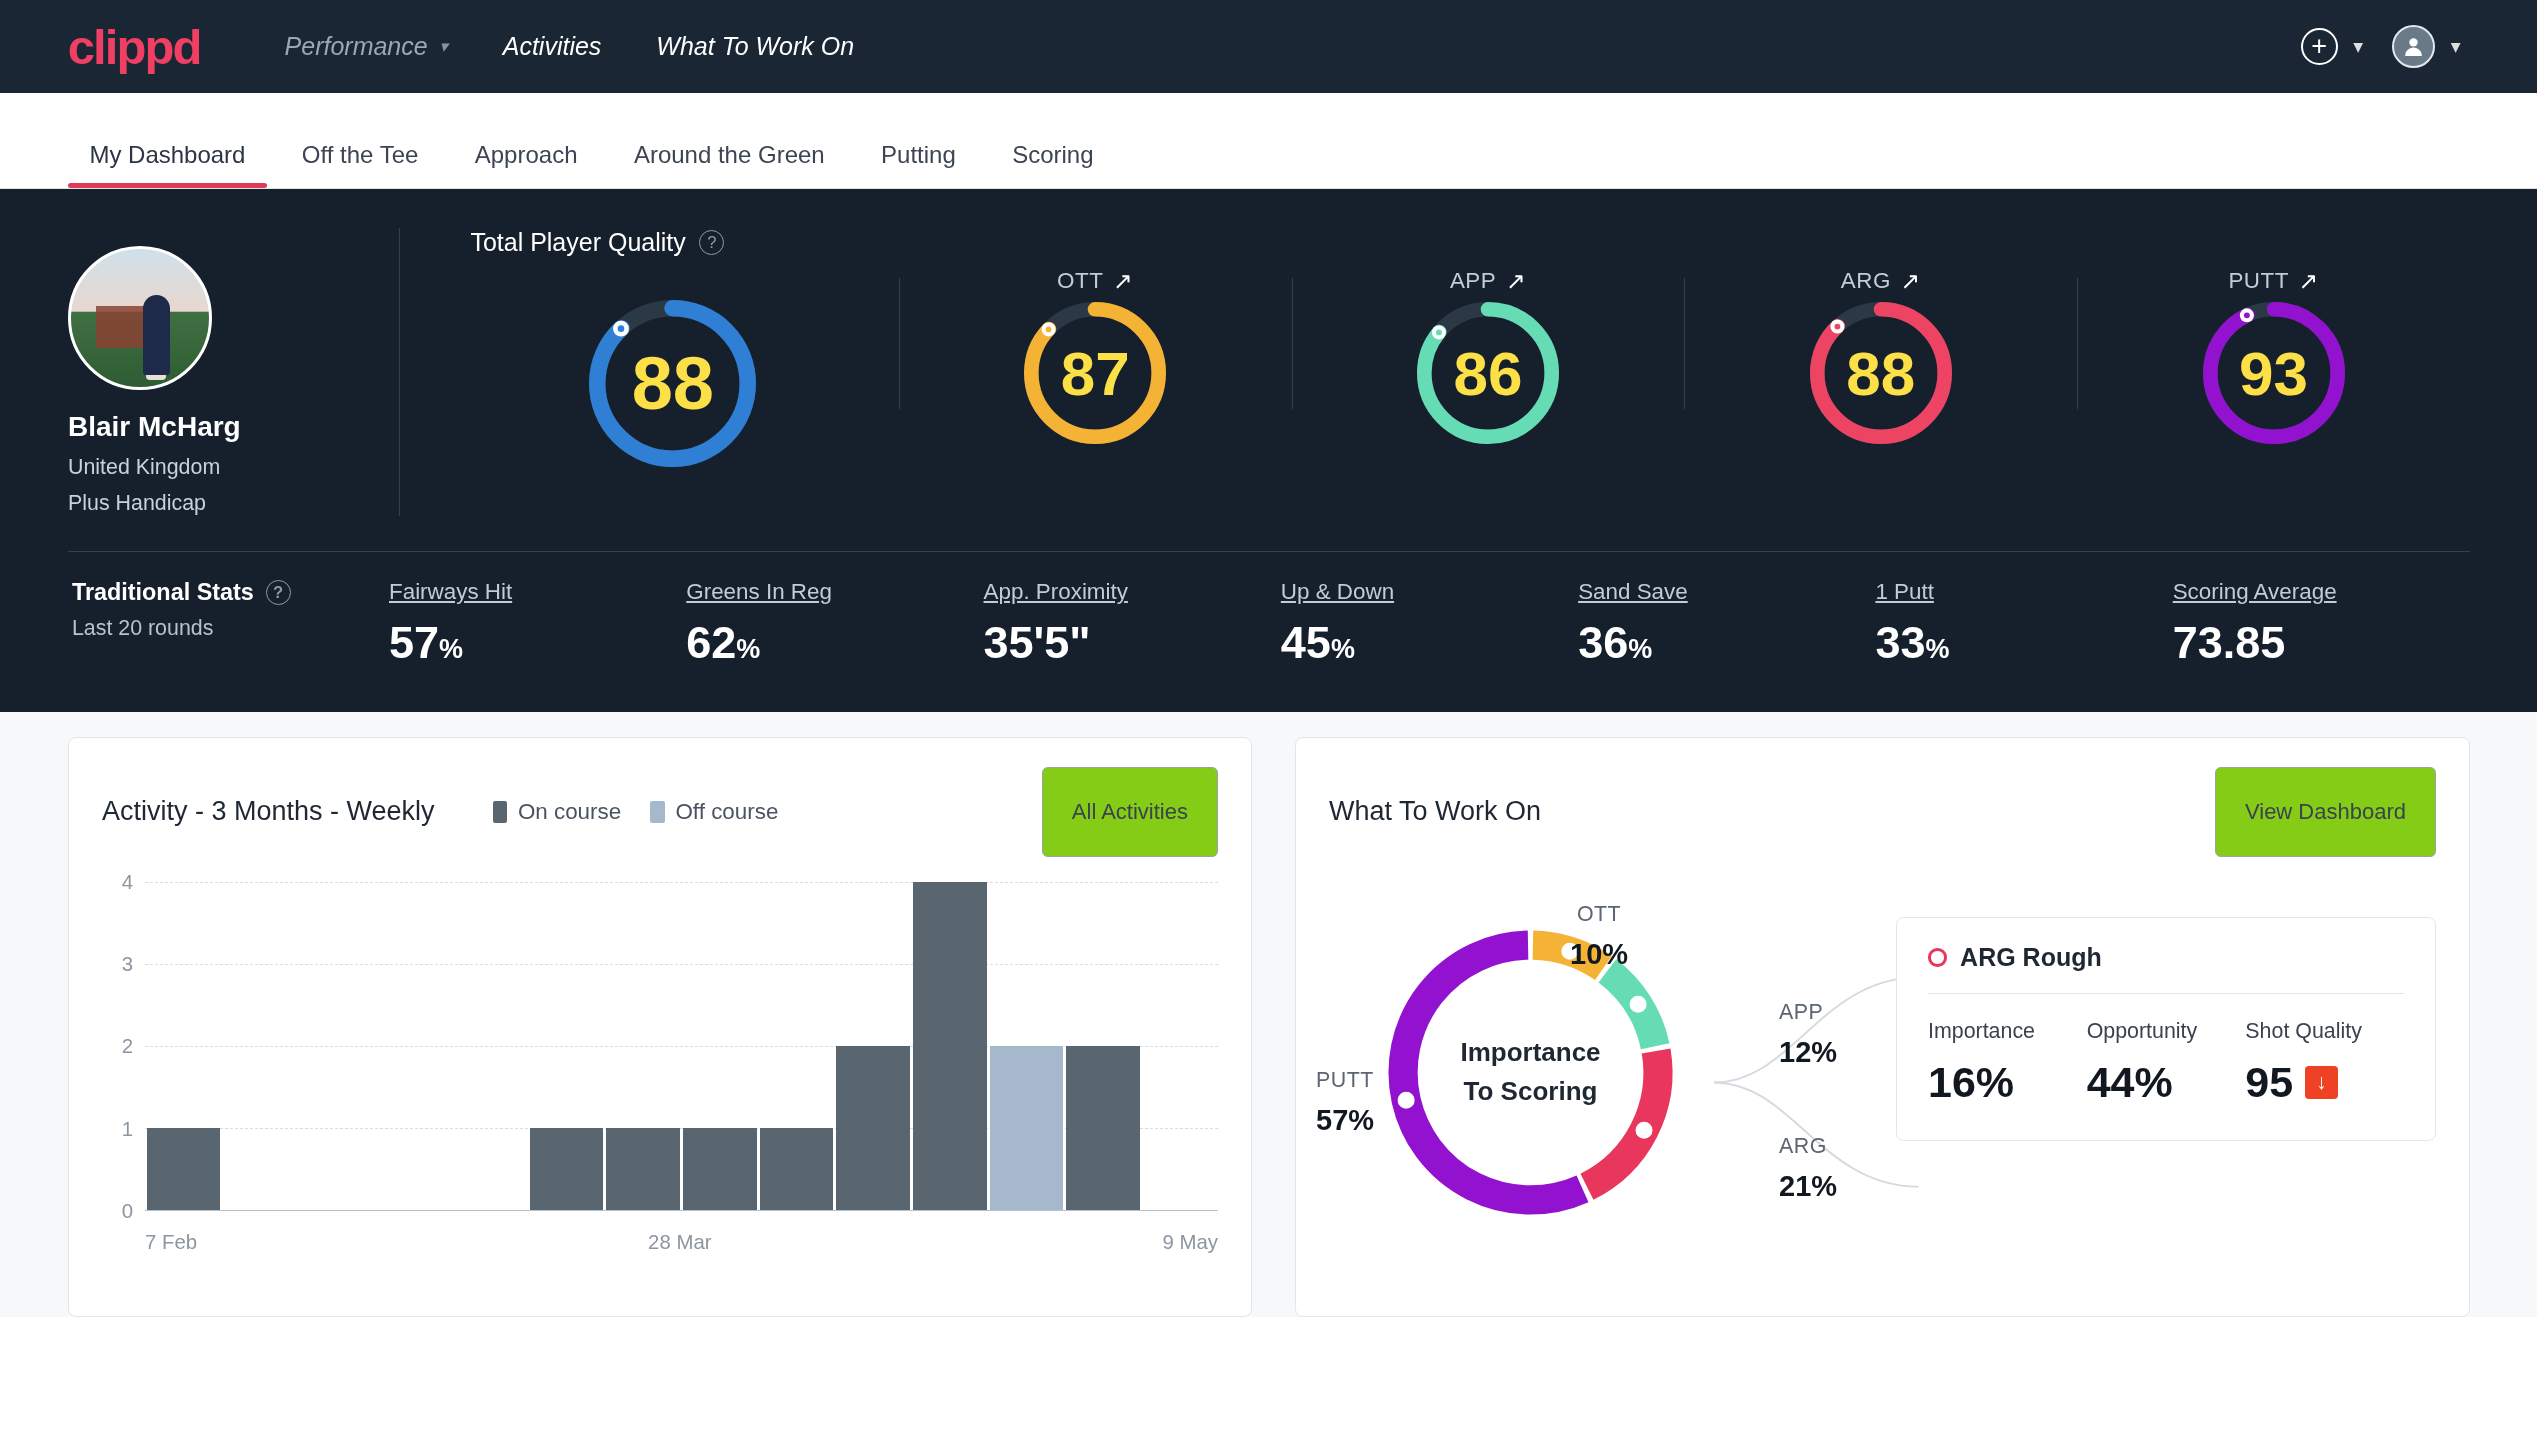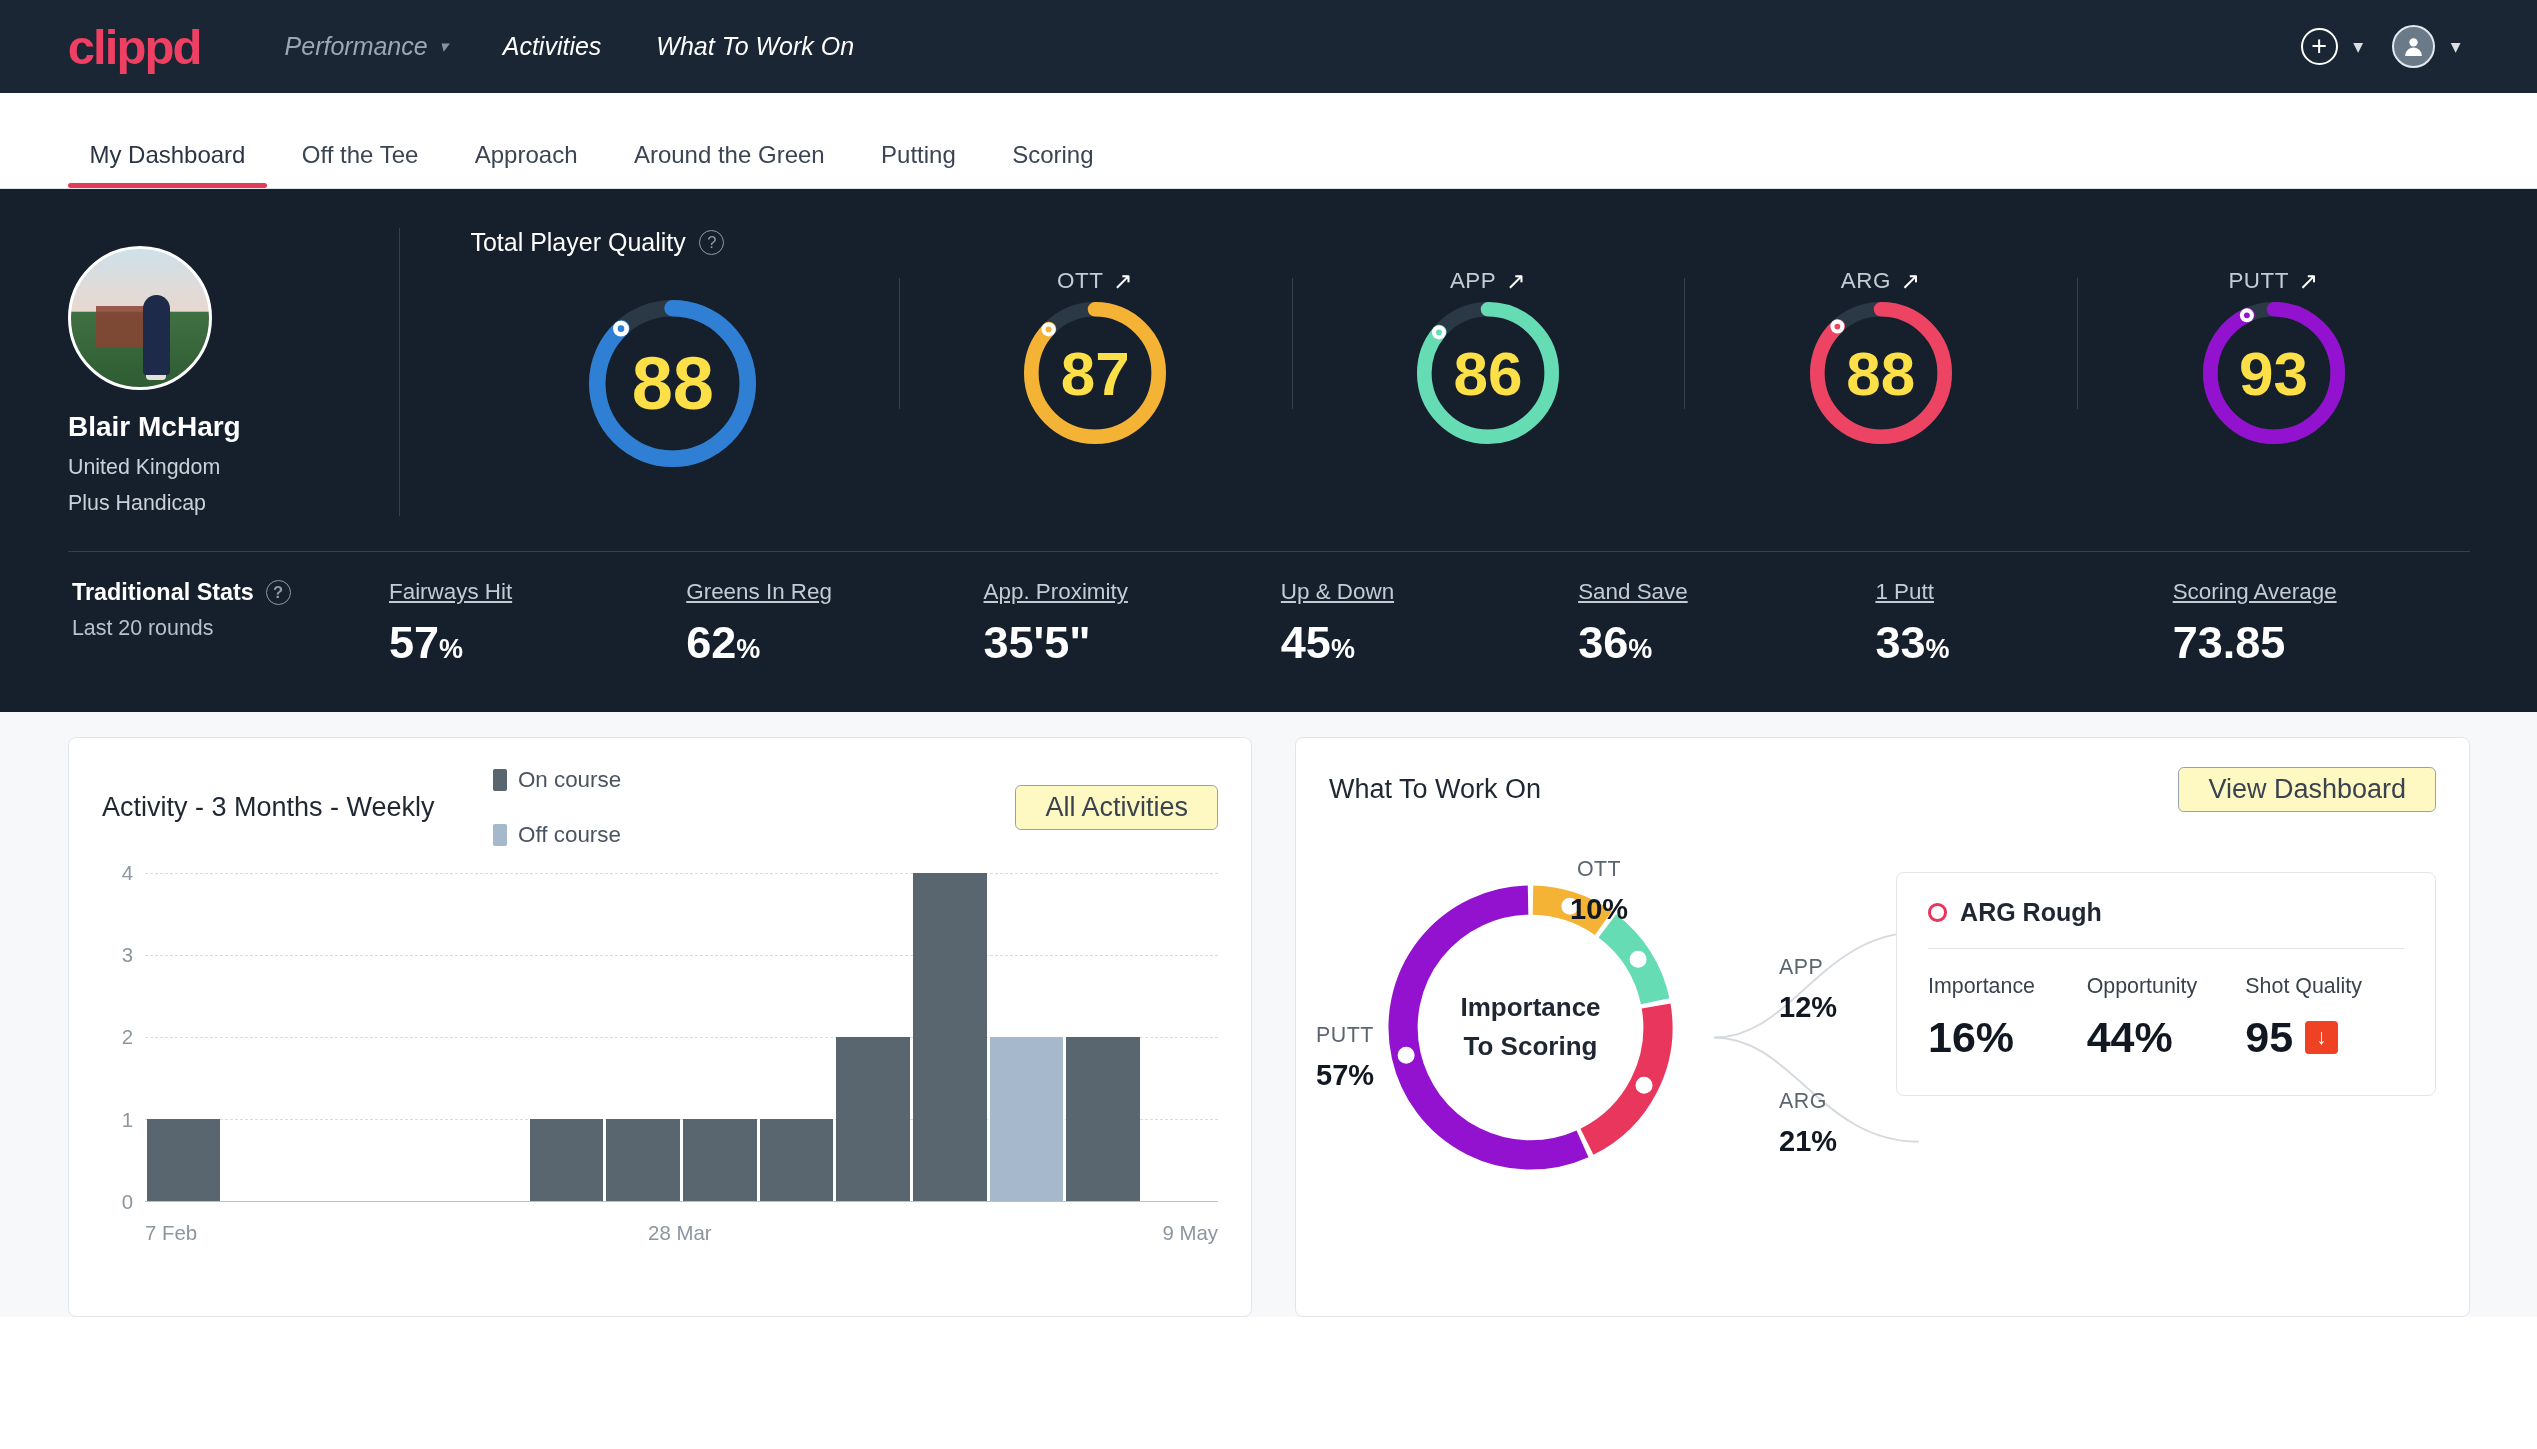--- a/index.html
+++ b/index.html
@@ -139,26 +139,26 @@
     display:flex; gap: 43px; height: 605px;
   }
   .card {
     background:#fff; border:1px solid #e2e6ea; border-radius: 7.8px;
     padding: 29px 33px;
   }
   .card-left { width: 1184px; }
   .card-right { flex:1; }
   .card-head { display:flex; align-items:center; }
   .card-title { font-size: 27px; color:#1f2733; font-weight: 500; }
-  .legend { display:flex; align-items:center; gap: 29px; margin-left: 58px; flex-direction: column; }
+  .legend { display:flex; align-items:center; gap: 29px; margin-left: 58px; }
   .legend-item { display:flex; align-items:center; gap:10.7px; font-size: 22.4px; color:#4a5461; }
   .swatch { width: 14.6px; height: 21.4px; border-radius:1.9px; }
   .btn {
     margin-left:auto; border:1px solid #98a2ad; border-radius:5.8px;
-    padding: 6px 29px; font-size: 27px; color:#3a434f; background:#fef9c3;
+    padding: 31px 29px; font-size: 22px; color:#3a434f; background:#84cc16;
     cursor:pointer; white-space:nowrap;
   }
 
   
   .chart { position: relative; margin-top: 25px; height: 380px; }
   .yaxis {
     position:absolute; left:0; top:0; bottom: 51px; width: 39px;
   }
   .ytick {
     position:absolute; right: 7.8px; transform: translateY(-50%);

